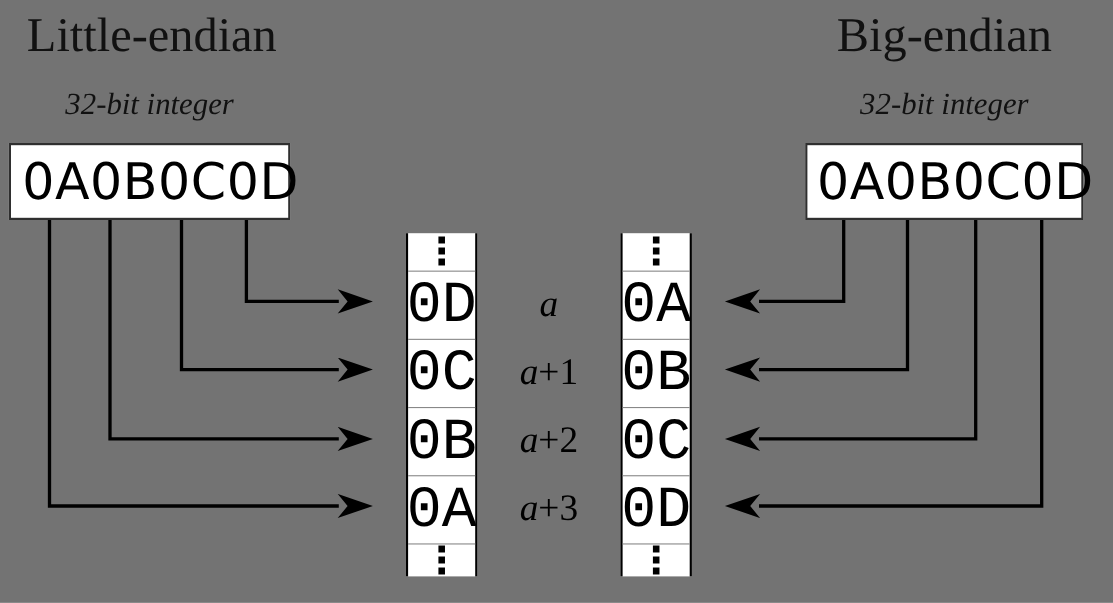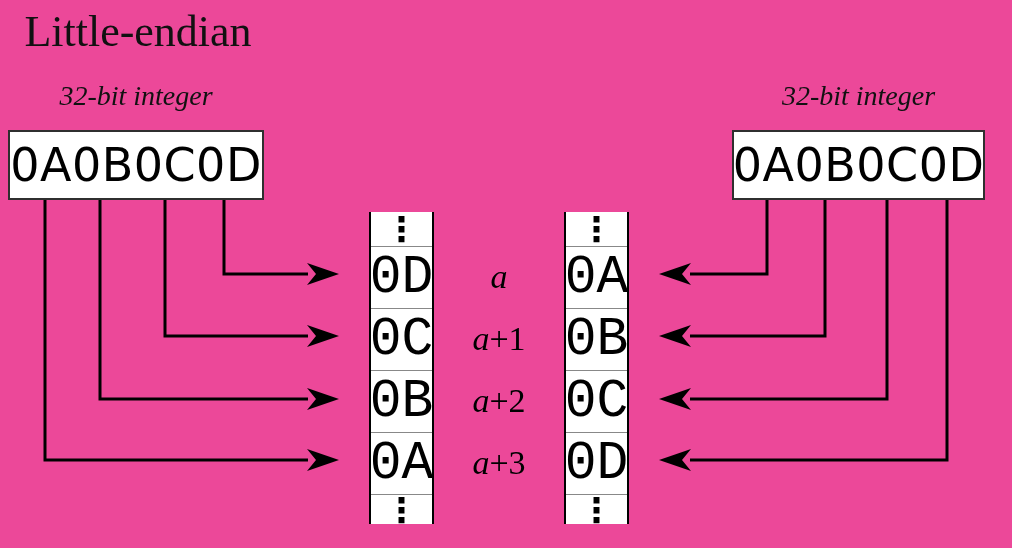--- a/index.html
+++ b/index.html
@@ -1,19 +1,19 @@
 <!DOCTYPE html>
 <html><head>
 <meta charset="utf-8">
 <style>
   html,body{margin:0;padding:0;}
   .canvas{
     position:relative;
     width:1012px;height:548px;
-    background:#ec4899;
+    background:#737373;
     overflow:hidden;
     font-family:"Liberation Serif","DejaVu Serif",serif;
     color:#000;
   }
   .abs{position:absolute;}
   .endian-title{
     font-size:44px;
     line-height:1.1;
     text-align:center;
     white-space:nowrap;
@@ -31,20 +31,21 @@
     border:2.5px solid #2f2f2f;
     background:#fff;
     display:flex;align-items:center;justify-content:center;
   }
   .int-box .hex{
     font-family:"DejaVu Sans","Liberation Sans",sans-serif;
     font-size:46px;
     letter-spacing:0.5px;
     color:#000;
     white-space:nowrap;
+    padding-left:20px;
   }
   .memory-label{
     font-size:30px;
     text-align:center;
   }
   .memcol{
     box-sizing:border-box;
     width:65px;
     border-left:2.5px solid #000;
     border-right:2.5px solid #000;
@@ -86,20 +87,21 @@
 <body>
 
 <div class="canvas">
 
   <div class="abs endian-title" style="left:16px;top:8px;width:244px;">Little-endian</div>
   <div class="abs subtitle" style="left:8px;top:80px;width:256px;">32-bit integer</div>
   <div class="abs int-box" style="left:8px;top:130px;width:256px;height:70px;">
     <span class="hex">0A0B0C0D</span>
   </div>
 
+  <div class="abs endian-title" style="left:732px;top:8px;width:253px;">Big-endian</div>
   <div class="abs subtitle" style="left:732px;top:80px;width:253px;">32-bit integer</div>
   <div class="abs int-box" style="left:732px;top:130px;width:253px;height:70px;">
     <span class="hex">0A0B0C0D</span>
   </div>
 
 
   <div class="abs memcol" style="left:369px;top:212px;">
     <div class="memrow dots-top">
       <span class="vdots">⋮</span>
     </div>

